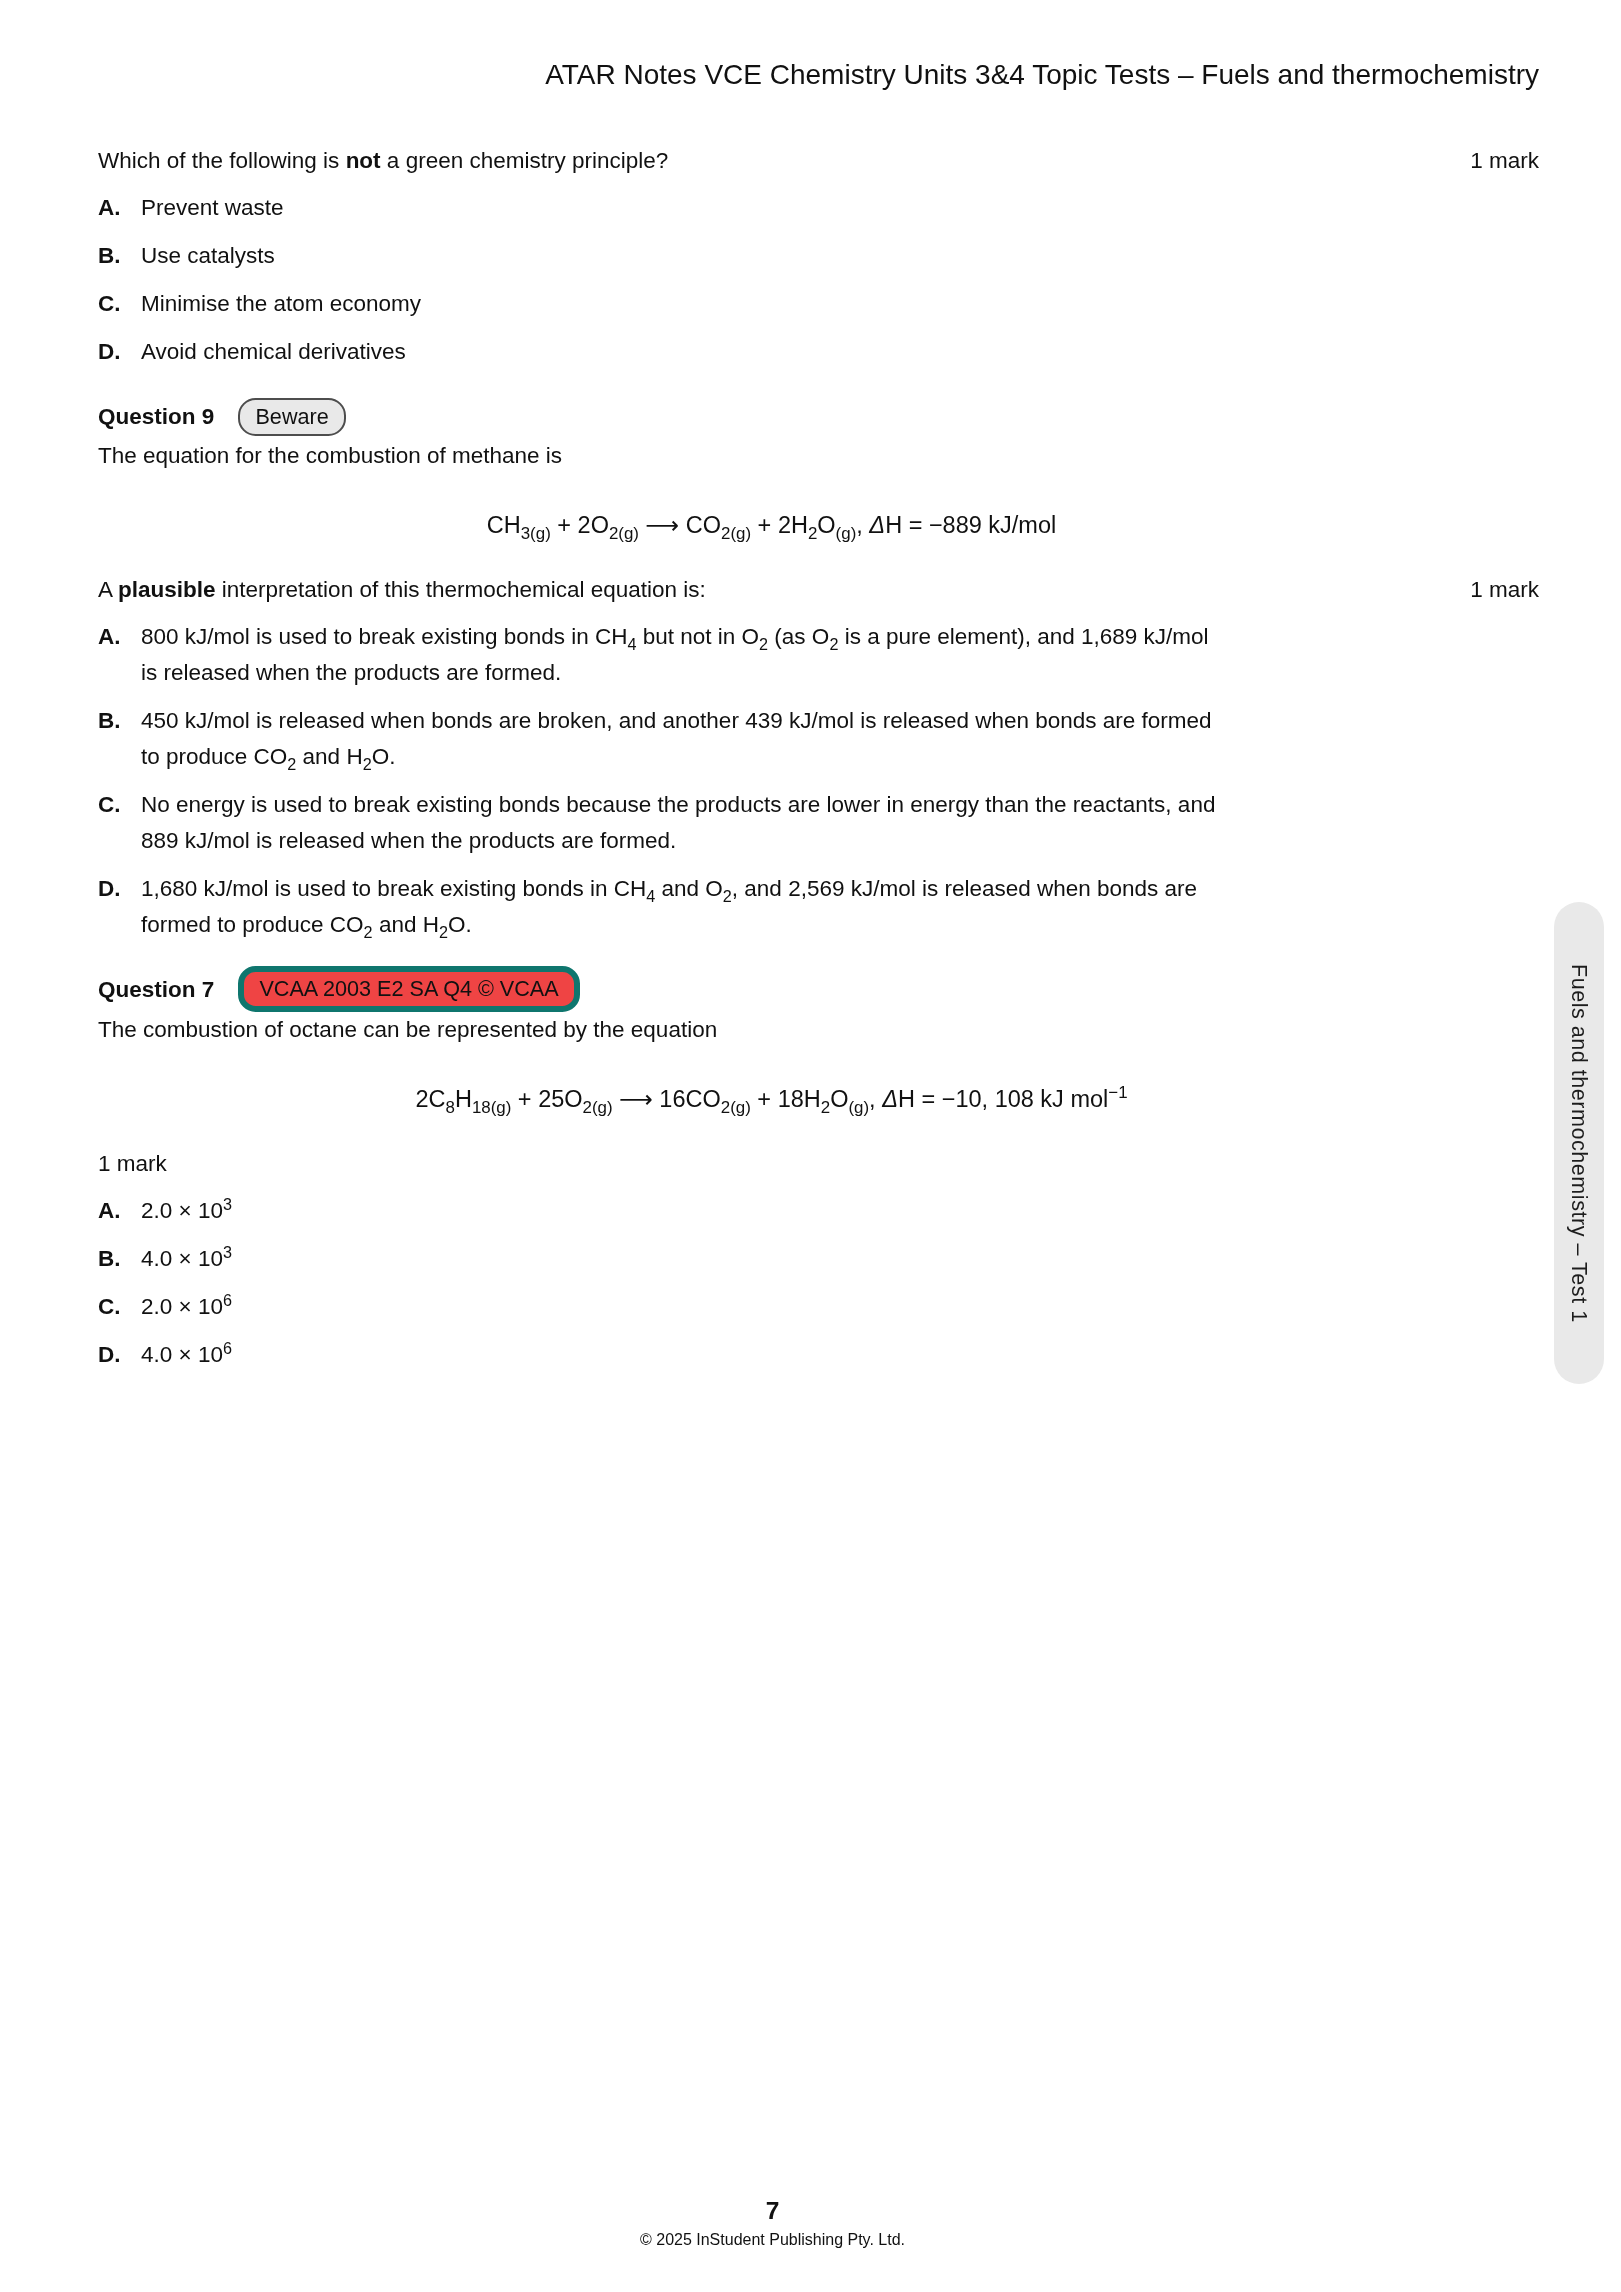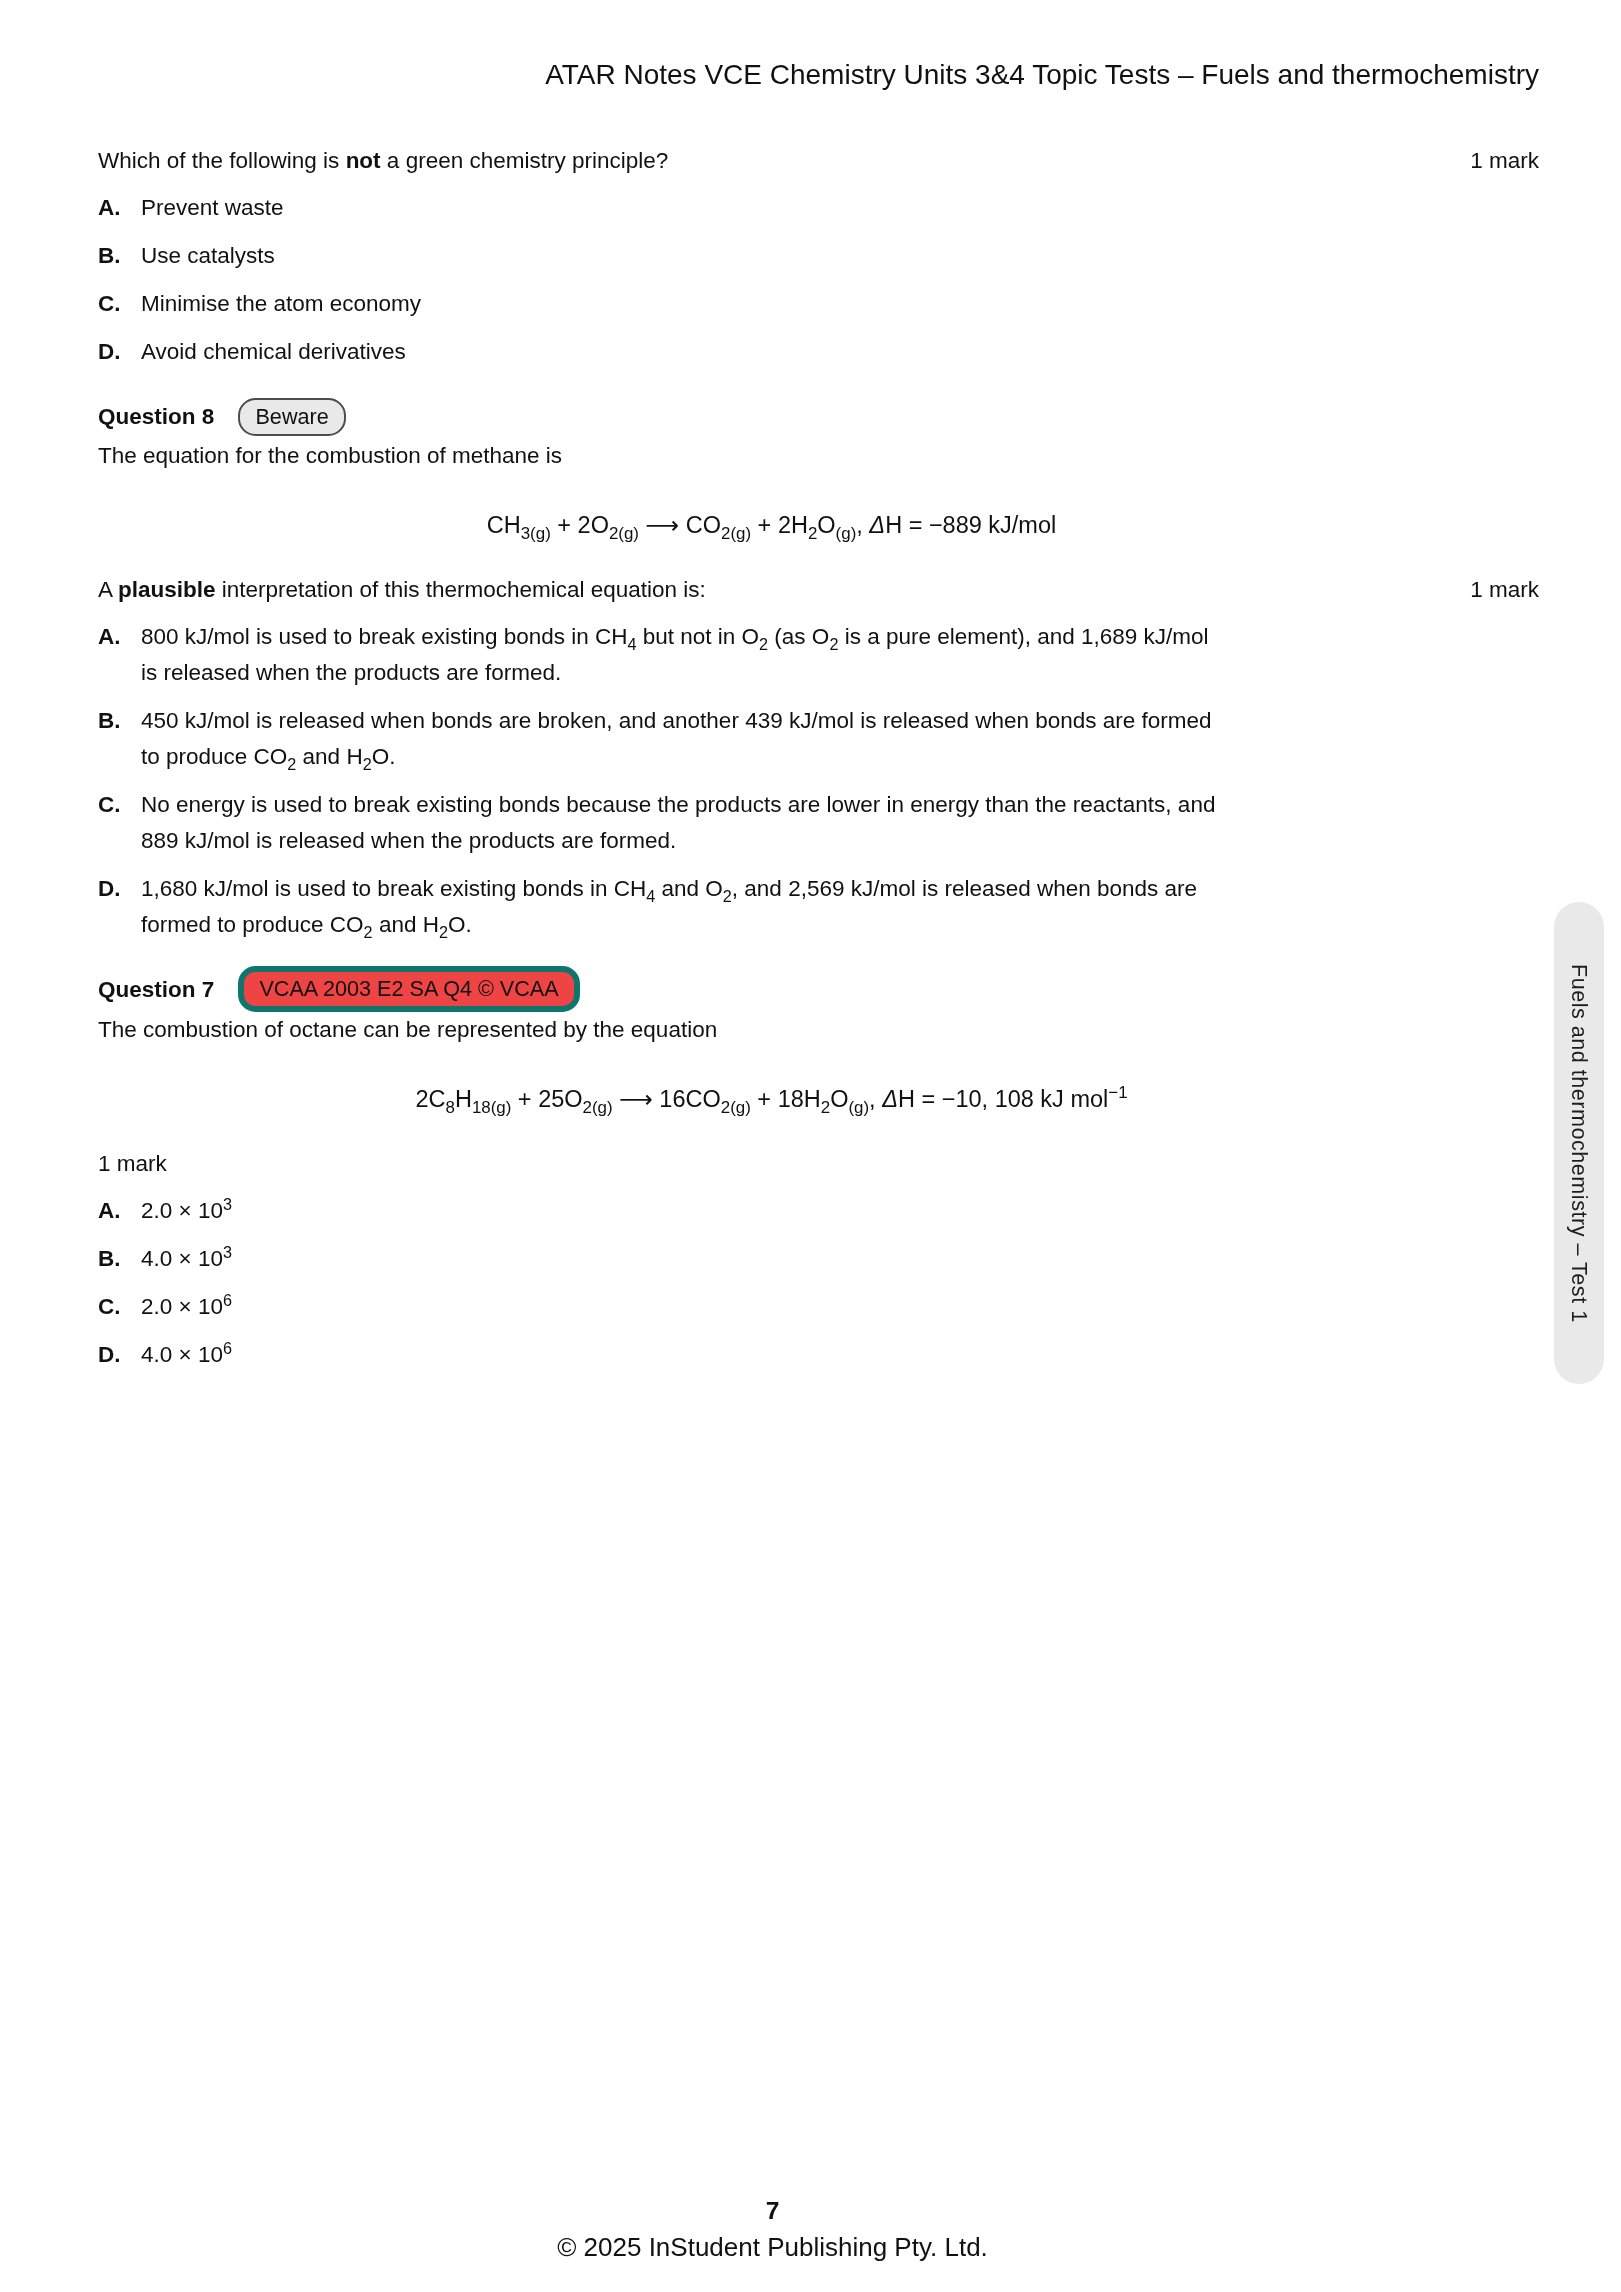--- a/index.html
+++ b/index.html
@@ -112,23 +112,22 @@
     left: 0;
     width: 1545px;
     text-align: center;
   }
   .footer-page-num {
     font-size: 24.5px;
     font-weight: bold;
     line-height: 29px;
   }
   .footer-copyright {
-    font-size: 26px;
+    font-size: 16px;
     line-height: 29px;
-    margin-top: 8px;
   }
 </style>
 </head>
 <body>
 
 <div class="page">
 
   <div class="header">
     <span>ATAR Notes VCE Chemistry Units 3&amp;4 Topic Tests – Fuels and thermochemistry</span>
   </div>
@@ -155,21 +154,21 @@
         </li>
         <li class="option">
           <span class="opt-letter">D.</span>
           <span class="opt-text">Avoid chemical derivatives</span>
         </li>
       </ul>
     </section>
 
     <section class="question q6">
       <div class="q-heading">
-        <span class="q-num">Question 8</span>
+        <span class="q-num">Question 9</span>
         <span class="badge badge-dark">Beware</span>
       </div>
       <div class="q-intro">The equation for the combustion of methane is</div>
       <div class="equation">CH<sub>3(g)</sub> + 2O<sub>2(g)</sub> ⟶ CO<sub>2(g)</sub> + 2H<sub>2</sub>O<sub>(g)</sub>, <i>Δ</i>H = −889 kJ/mol</div>
       <div class="q-prompt-row">
         <span class="q-prompt">A <b>plausible</b> interpretation of this thermochemical equation is:</span>
         <span class="q-marks">1 mark</span>
       </div>
       <ul class="options">
         <li class="option">

